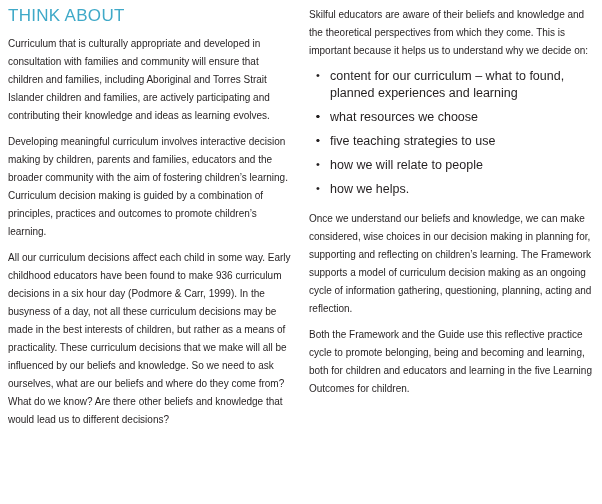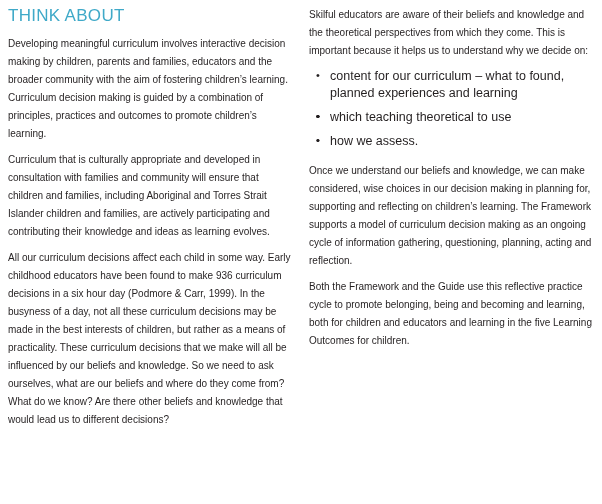--- a/index.html
+++ b/index.html
@@ -65,55 +65,57 @@
     color: var(--text);
   }
 </style>
 </head>
 <body>
 
 <div class="page">
 
   <div class="col">
     <h1 class="section-heading">THINK ABOUT</h1>
+    <p class="para">Curriculum that is culturally appropriate and developed in consultation with families and community will ensure that children and families, including Aboriginal and Torres Strait Islander children and families, are actively participating and contributing their knowledge and ideas as learning evolves.</p>
     <p class="para">Developing meaningful curriculum involves interactive decision making by children, parents and families, educators and the broader community with the aim of fostering children’s learning. Curriculum decision making is guided by a combination of principles, practices and outcomes to promote children’s learning.</p>
-    <p class="para">Curriculum that is culturally appropriate and developed in consultation with families and community will ensure that children and families, including Aboriginal and Torres Strait Islander children and families, are actively participating and contributing their knowledge and ideas as learning evolves.</p>
     <p class="para">All our curriculum decisions affect each child in some way. Early childhood educators have been found to make 936 curriculum decisions in a six hour day (Podmore &amp; Carr, 1999). In the busyness of a day, not all these curriculum decisions may be made in the best interests of children, but rather as a means of practicality. These curriculum decisions that we make will all be influenced by our beliefs and knowledge. So we need to ask ourselves, what are our beliefs and where do they come from? What do we know? Are there other beliefs and knowledge that would lead us to different decisions?</p>
   </div>
 
   <div class="col">
     <p class="para">Skilful educators are aware of their beliefs and knowledge and the theoretical perspectives from which they come. This is important because it helps us to understand why we decide on:</p>
 
     <ul class="bullet-list">
       <li class="bullet-item">
         <span class="bullet-marker">•</span>
         <span>content for our curriculum – what to found, planned experiences and learning</span>
       </li>
       <li class="bullet-item">
         <span class="bullet-marker">•</span>
       </li>
       <li class="bullet-item">
         <span class="bullet-marker">•</span>
       </li>
       <li class="bullet-item">
         <span class="bullet-marker">•</span>
+        <span>what resources we choose</span>
       </li>
       <li class="bullet-item">
         <span class="bullet-marker">•</span>
       </li>
       <li class="bullet-item">
         <span class="bullet-marker">•</span>
-        <span>which teaching theoretical to use</span>
+        <span>five teaching strategies to use</span>
       </li>
       <li class="bullet-item">
         <span class="bullet-marker">•</span>
+        <span>how we will relate to people</span>
       </li>
       <li class="bullet-item">
         <span class="bullet-marker">•</span>
-        <span>how we assess.</span>
+        <span>how we helps.</span>
       </li>
     </ul>
 
     <p class="para">Once we understand our beliefs and knowledge, we can make considered, wise choices in our decision making in planning for, supporting and reflecting on children’s learning. The Framework supports a model of curriculum decision making as an ongoing cycle of information gathering, questioning, planning, acting and reflection.</p>
     <p class="para">Both the Framework and the Guide use this reflective practice cycle to promote belonging, being and becoming and learning, both for children and educators and learning in the five Learning Outcomes for children.</p>
   </div>
 
 </div>
 
 </body></html>

